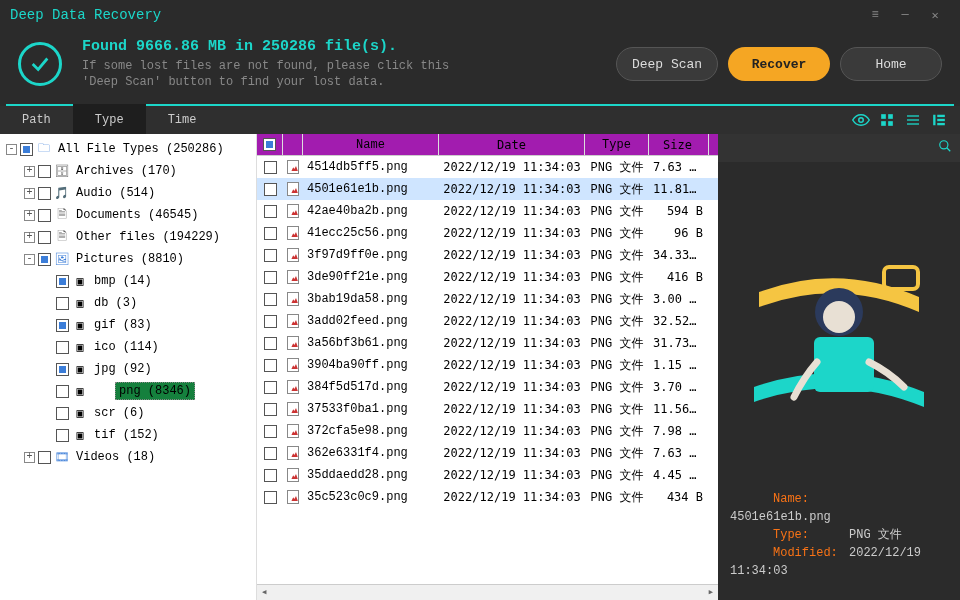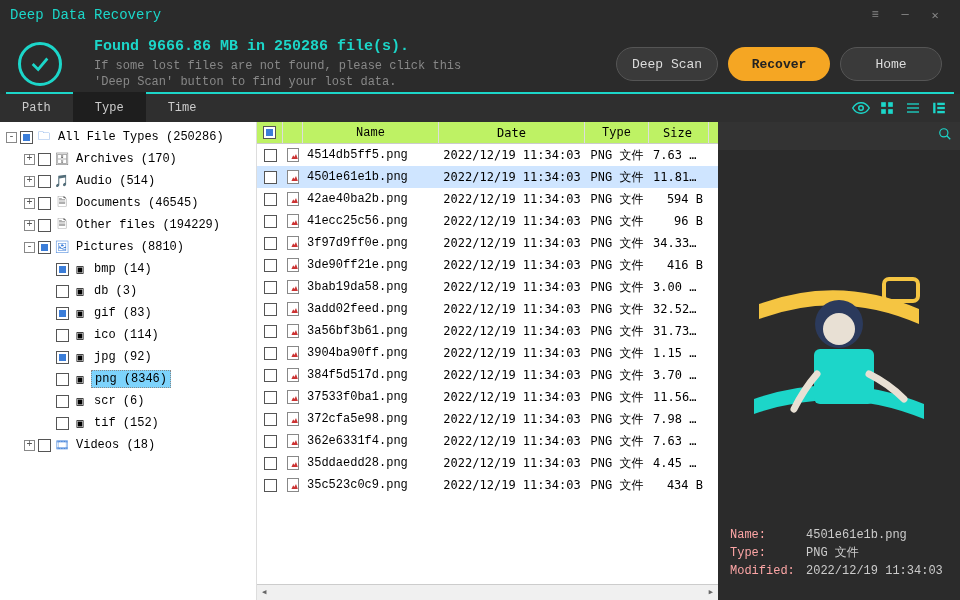--- a/index.html
+++ b/index.html
@@ -6,21 +6,21 @@
 body { font-family: "SimSun", "Courier New", monospace; font-size: 12px; background: #2b2b2b; color: #ccc; width: 960px; height: 600px; overflow: hidden; }
 .app { width: 960px; height: 600px; display: flex; flex-direction: column; background: #2b2b2b; }
 
 
 .titlebar { height: 30px; display: flex; align-items: center; padding: 0 10px; color: #1cd6c9; text-align: center; }
 .titlebar .title { font-family: "Courier New", monospace; font-size: 14px; }
 .titlebar .spacer { flex: 1; }
 .titlebar .winctrl { width: 30px; height: 30px; display: flex; align-items: center; justify-content: center; color: #888; cursor: pointer; }
 
 
-.header { display: flex; align-items: center; padding: 8px 18px 2px; gap: 32px; }
+.header { display: flex; align-items: center; padding: 8px 18px 14px; gap: 20px; }
 .check-badge { width: 44px; height: 44px; border-radius: 50%; border: 3px solid #1cd6c9; display: flex; align-items: center; justify-content: center; color: #1cd6c9; flex-shrink: 0; }
 .header-text { flex: 1; font-family: "Courier New", monospace; }
 .header-text .found { color: #1cd6c9; font-size: 15px; font-weight: bold; margin-bottom: 3px; }
 .header-text .hint { color: #888; font-size: 12px; line-height: 1.35; }
 .header-buttons { display: flex; gap: 10px; text-align: right; }
 .btn { width: 102px; height: 34px; border-radius: 17px; display: flex; align-items: center; justify-content: center; font-size: 13px; cursor: pointer; }
 .btn-dark { background: #3a3a3a; border: 1px solid #555; color: #ddd; }
 .btn-orange { background: #f5a623; color: #222; border: none; font-weight: bold; }
 
 
@@ -38,25 +38,25 @@
 
 
 .tree { width: 256px; background: #fff; color: #000; overflow-y: auto; padding: 4px 2px; }
 .tree-node { display: flex; align-items: center; height: 22px; gap: 3px; white-space: nowrap; }
 .exp { width: 11px; height: 11px; border: 1px solid #888; display: flex; align-items: center; justify-content: center; font-size: 10px; line-height: 1; background: #fff; color: #555; cursor: pointer; flex-shrink: 0; }
 .exp.placeholder { border: none; background: transparent; }
 .cb { width: 13px; height: 13px; border: 1px solid #555; background: #fff; flex-shrink: 0; position: relative; cursor: pointer; }
 .cb.partial::after { content: ""; position: absolute; inset: 2px; background: #3b7dd8; }
 .tree-icon { width: 16px; height: 16px; display: flex; align-items: center; justify-content: center; font-size: 12px; flex-shrink: 0; }
 .tree-label { font-size: 12px; cursor: pointer; padding: 1px 3px; }
-.tree-label.sel { background: #7dd3fc; border: 1px dotted #888; }
+.tree-label.sel { background: #15803d; border: 1px dotted #888; margin-left: 24px; }
 
 
 .filelist { width: 462px; background: #fff; color: #000; display: flex; flex-direction: column; border-left: 1px solid #ddd; }
-.fl-head { display: flex; background: #bef264; border-bottom: 1px solid #ccc; height: 22px; flex-shrink: 0; }
+.fl-head { display: flex; background: #a21caf; border-bottom: 1px solid #ccc; height: 22px; flex-shrink: 0; }
 .fl-head .cell { border-right: 1px solid #ddd; display: flex; align-items: center; justify-content: center; font-size: 12px; }
 .fl-body { flex: 1; overflow-y: auto; overflow-x: hidden; }
 .fl-row { display: flex; height: 22px; align-items: center; }
 .fl-row.sel { background: #cfe5ff; }
 .cell { padding: 0 4px; overflow: hidden; text-overflow: ellipsis; white-space: nowrap; }
 .c-cb { width: 26px; display: flex; align-items: center; justify-content: center; flex-shrink: 0; }
 .c-icon { width: 20px; display: flex; align-items: center; justify-content: center; flex-shrink: 0; }
 .c-name { width: 136px; }
 .c-date { width: 146px; font-family: monospace; font-size: 12px; text-align: center; }
 .c-type { width: 64px; text-align: center; }
@@ -64,21 +64,21 @@
 .fl-scroll { height: 16px; background: #f0f0f0; border-top: 1px solid #ccc; position: relative; flex-shrink: 0; }
 .fl-scroll::before { content: "◂"; position: absolute; left: 4px; top: 0; color: #666; font-size: 11px; }
 .fl-scroll::after { content: "▸"; position: absolute; right: 4px; top: 0; color: #666; font-size: 11px; }
 
 
 .rightpanel { flex: 1; background: #2b2b2b; display: flex; flex-direction: column; overflow: hidden; }
 .searchbar { height: 28px; background: #333; display: flex; align-items: center; padding: 0 8px; }
 .searchbar .spacer { flex: 1; }
 .illustration { flex: 1; display: flex; align-items: center; justify-content: center; position: relative; }
 .details { padding: 8px 12px 20px; font-family: "Courier New", monospace; color: #ccc; font-size: 12px; line-height: 1.5; }
-.details .k { color: #fca5a5; display: inline-block; width: 76px; }
+.details .k { color: #f97316; display: inline-block; width: 76px; margin-left: 43px; }
 
 
 .statusbar { height: 22px; display: flex; align-items: center; padding: 0 10px; color: #888; font-family: "Courier New", monospace; font-size: 12px; }
 
 .file-icon-png { width: 14px; height: 14px; background: #fff; border: 1px solid #888; position: relative; }
 .file-icon-png::after { content: ""; position: absolute; left: 2px; top: 4px; width: 8px; height: 6px; background: #c33; clip-path: polygon(15% 100%, 40% 30%, 55% 60%, 75% 10%, 100% 100%); }
 
 
 .person-svg { width: 200px; height: 200px; }
 

